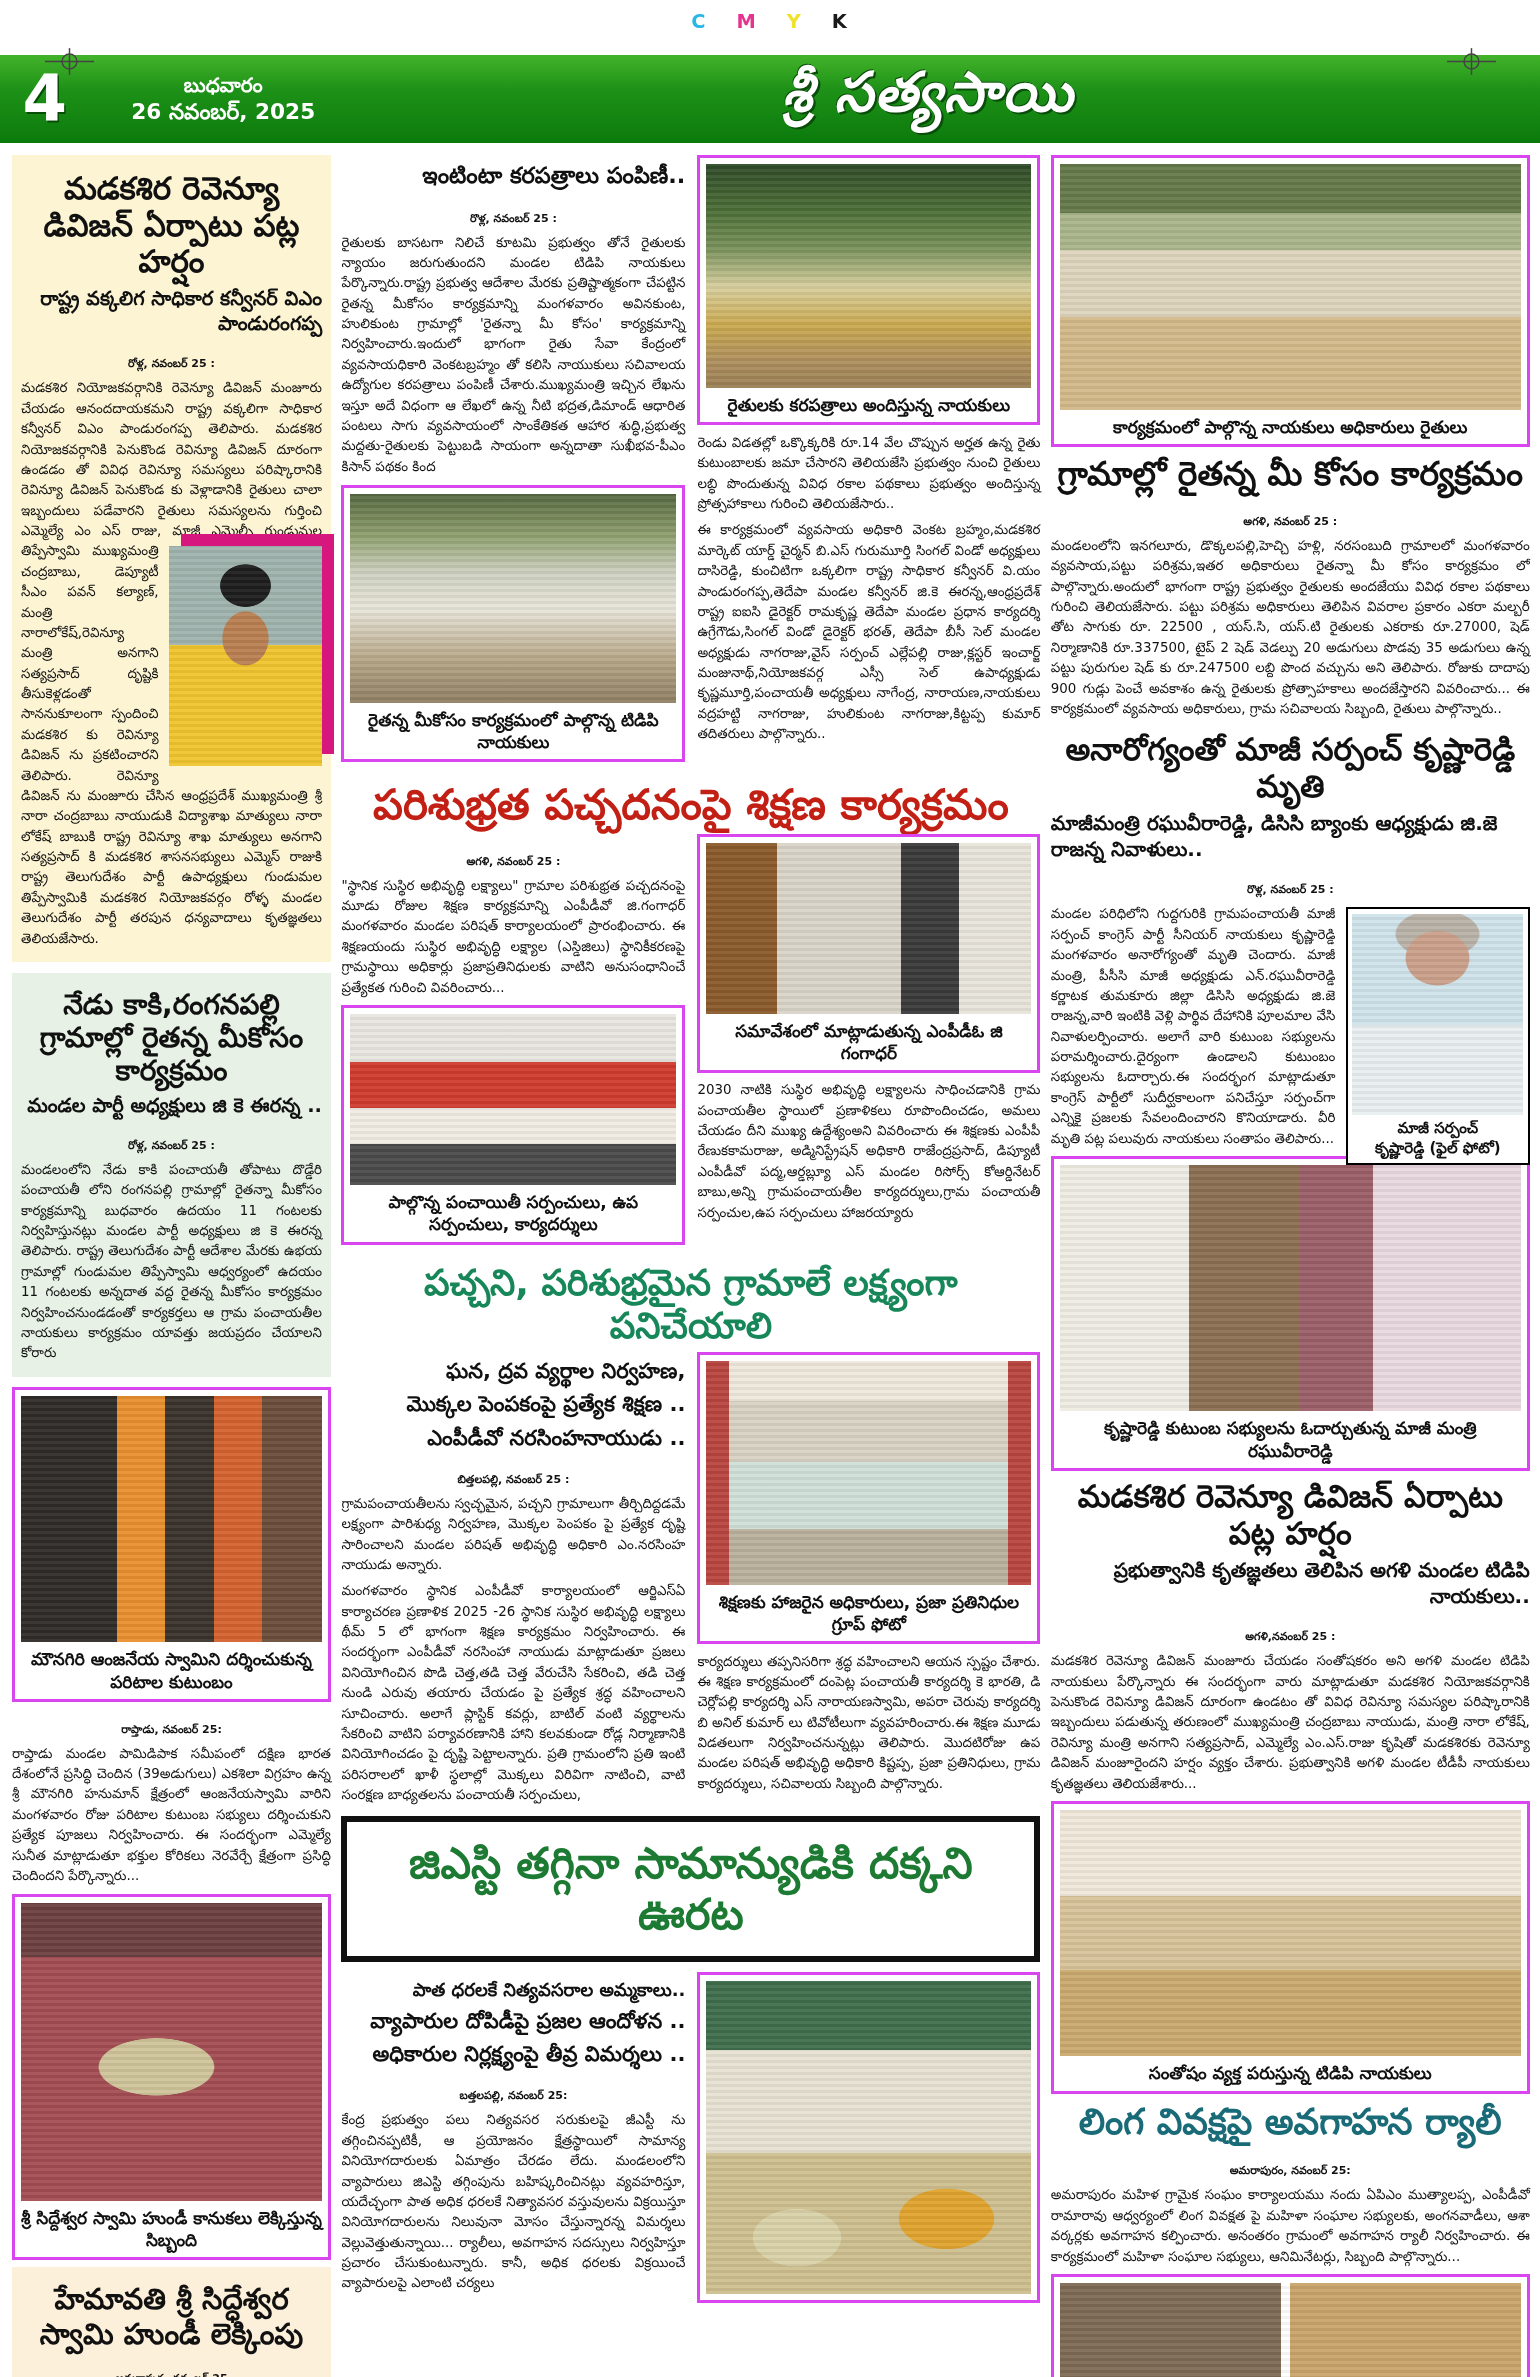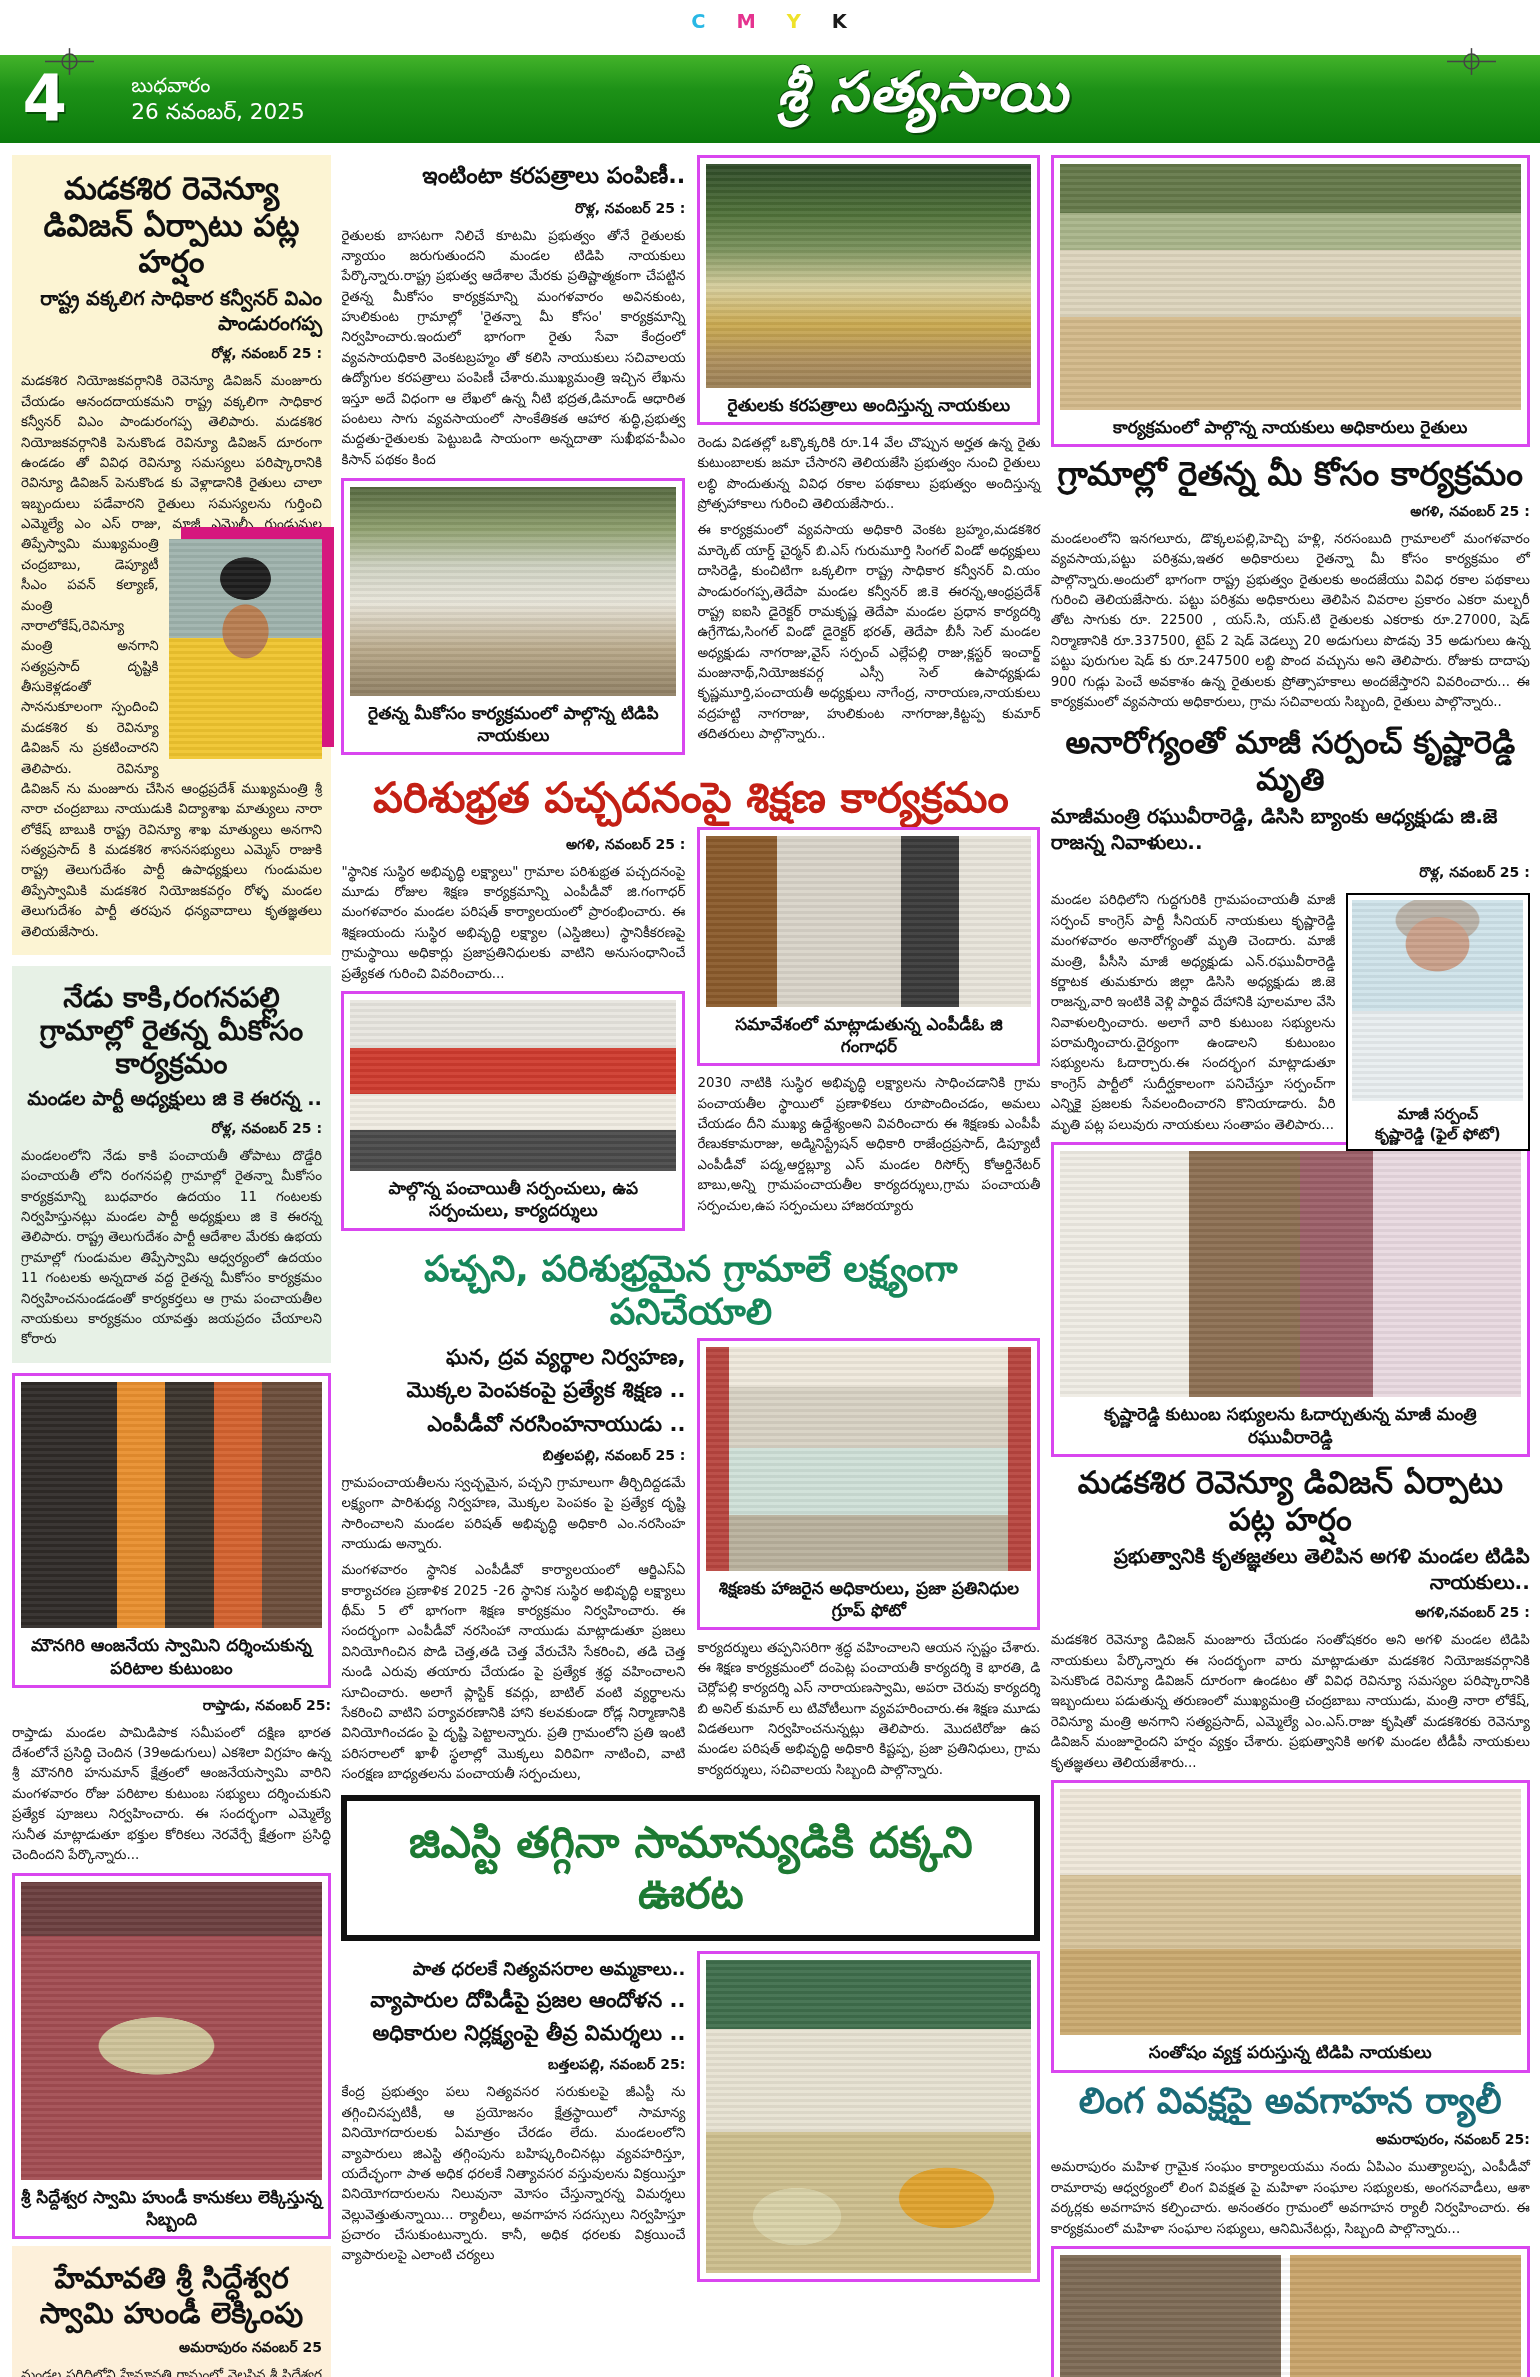--- a/index.html
+++ b/index.html
@@ -10,38 +10,38 @@
   .cmyk{font-size:19.4px;font-weight:bold;letter-spacing:3px;display:flex;gap:28px;}
   .cmyk .c{color:#29b8e5}.cmyk .m{color:#e5338f}.cmyk .y{color:#efe22a}.cmyk .k{color:#1a1a1a}
   .regmark{position:absolute;top:45px;}
   .regmark.left{left:45px}.regmark.right{right:45px}
   
   .masthead{display:flex;height:88px;margin-top:13.4px;}
   .mast-green{flex:1;background:linear-gradient(180deg,#43b32a 0%,#1d9117 40%,#0b7a0c 100%);
       display:flex;align-items:center;color:#fff;}
   .pageno{font-size:64px;font-weight:800;color:#fff;padding:0 19.4px 0 22.4px;line-height:1;
       text-shadow:1.5px 1.5px 0 #064d06;}
-  .dateblock{font-weight:400;margin-left:45px;line-height:1.3;}
+  .dateblock{text-align:center;font-weight:700;margin-left:45px;line-height:1.3;}
   .dateblock .day{font-size:20px}.dateblock .date{font-size:21.6px}
   .edition{flex:1;text-align:center;font-size:55px;font-weight:800;font-style:italic;
       text-shadow:2.2px 2.2px 0 #0a4d0a, -0.7px -0.7px 0 #0a4d0a;letter-spacing:1.5px;}
   .mast-blue{width:313px;background:linear-gradient(180deg,#5a85ec 0%,#2a4fc0 45%,#142e92 100%);
       clip-path:polygon(40px 0,100% 0,100% 100%,0 100%);
       display:flex;align-items:center;justify-content:center;}
   .mast-blue .brand{font-size:54px;font-weight:800;font-style:italic;color:#fff;
       text-shadow:2.2px 2.2px 0 #0c1f63,-1.5px -1.5px 0 #0c1f63;}
   
   .cols{display:flex;gap:10.4px;padding:12px 12px 0;}
   .col-left{width:319px;flex:none;}
   .col-center{width:699px;flex:none;}
   .col-right{width:479px;flex:none;}
   
   .hl{font-weight:800;text-align:center;line-height:1.18;margin:4.5px 0;}
   .subhead{font-weight:700;text-align:right;font-size:19.4px;line-height:1.3;margin:6px 0;}
-  .dateline{font-weight:700;text-align:right;font-size:14px;margin:9px 0 6px;}
+  .dateline{font-weight:700;text-align:center;font-size:11px;margin:21px 0 6px;}
   .body{font-size:13.4px;line-height:1.52;text-align:justify;}
   .row2{display:flex;gap:12px;}
   .grow{flex:1;min-width:0;}
   
   .photo-box{border:3px solid #d946ef;background:#fff;padding:6px;margin:7.5px 0;}
   .photo{width:100%;position:relative;}
   .photo::after{content:"";position:absolute;inset:0;
       background:repeating-linear-gradient(0deg,rgba(255,255,255,.06) 0 3px,rgba(0,0,0,.05) 3px 6px);}
   .caption{font-weight:700;text-align:center;font-size:17px;line-height:1.3;margin-top:6px;}
   

